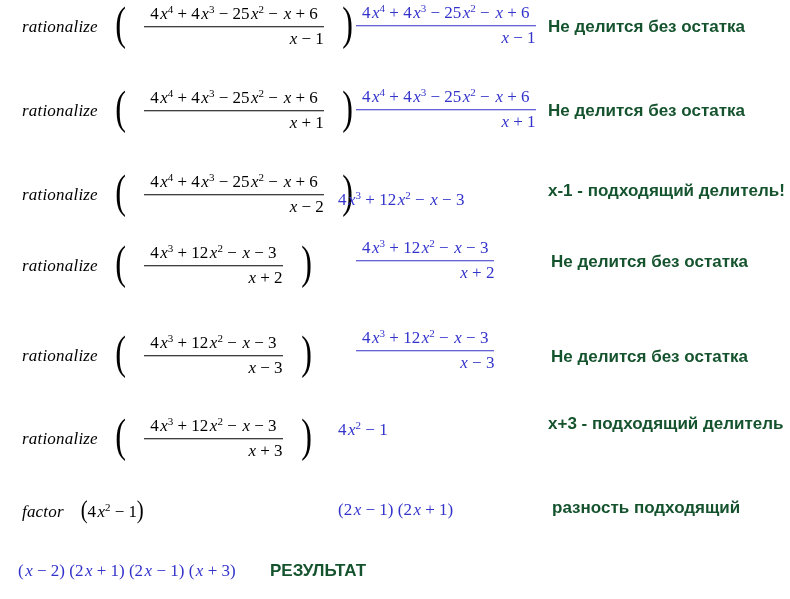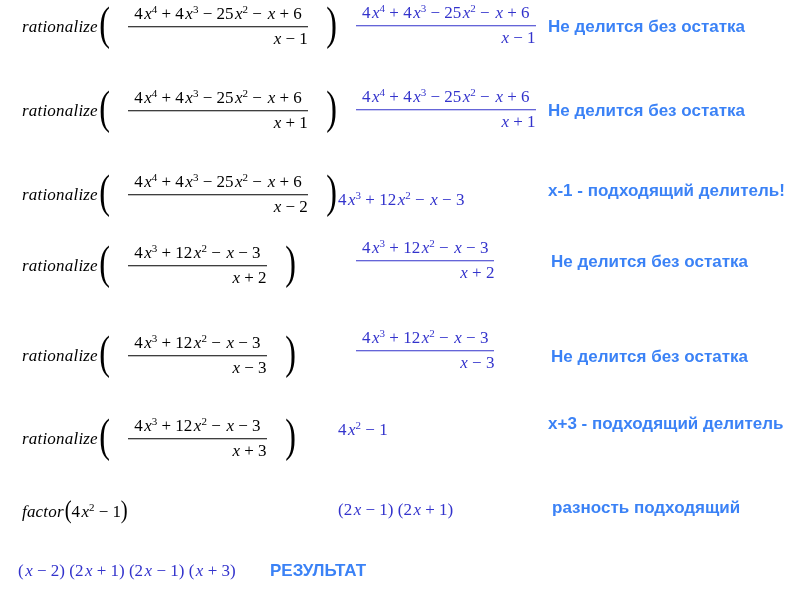--- a/index.html
+++ b/index.html
@@ -18,24 +18,24 @@
     white-space:nowrap;
     font-size:17px;
     color:var(--black);
     line-height:1.1;
   }
   .cell.output { color:var(--blue); }
   .cell.note {
     font-family:"Liberation Sans","DejaVu Sans",sans-serif;
     font-weight:bold;
     font-size:17px;
-    color:#3b82f6;
+    color:#14532d;
     text-align:right;
   }
-  .fname { font-style:italic; margin-right:1px; letter-spacing:0.2px; }
+  .fname { font-style:italic; margin-right:17px; letter-spacing:0.2px; }
   .mv { font-style:italic; margin-left:1.5px; }
   .mn { font-style:normal; }
   sup { font-size:11px; line-height:0; position:relative; top:1px; }
   .frac {
     display:inline-block;
     vertical-align:middle;
     text-align:center;
     line-height:1.25;
     margin:0 18px;
     position:relative; top:-2px;font-family:Liberation Serif, serif;

